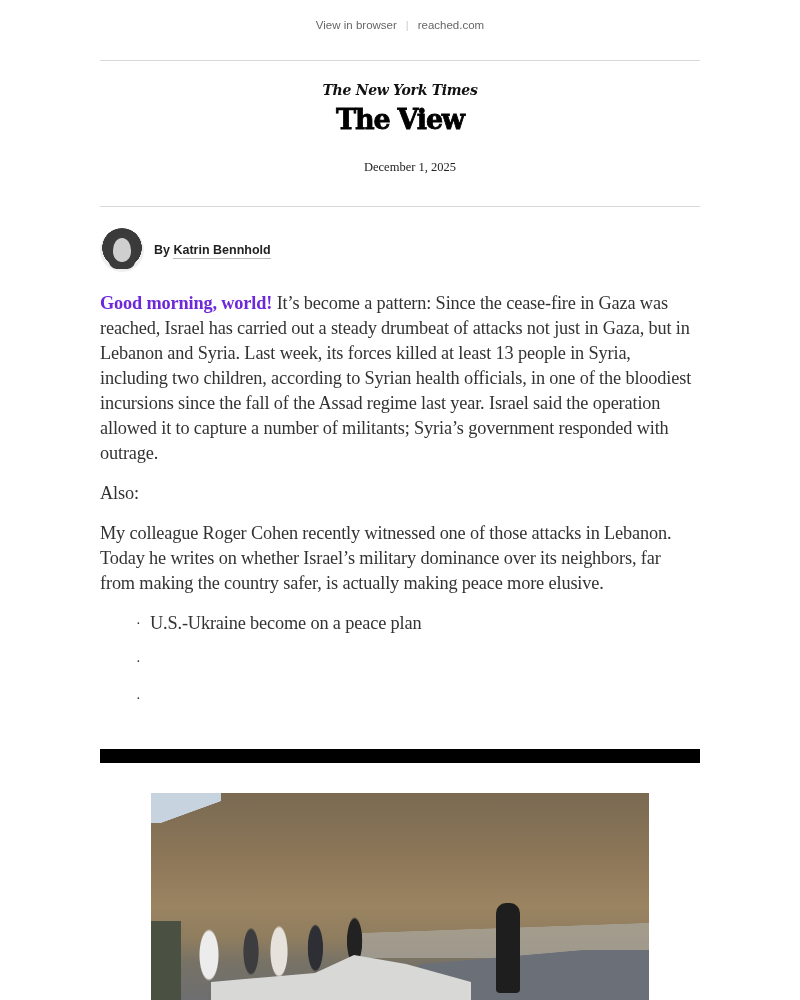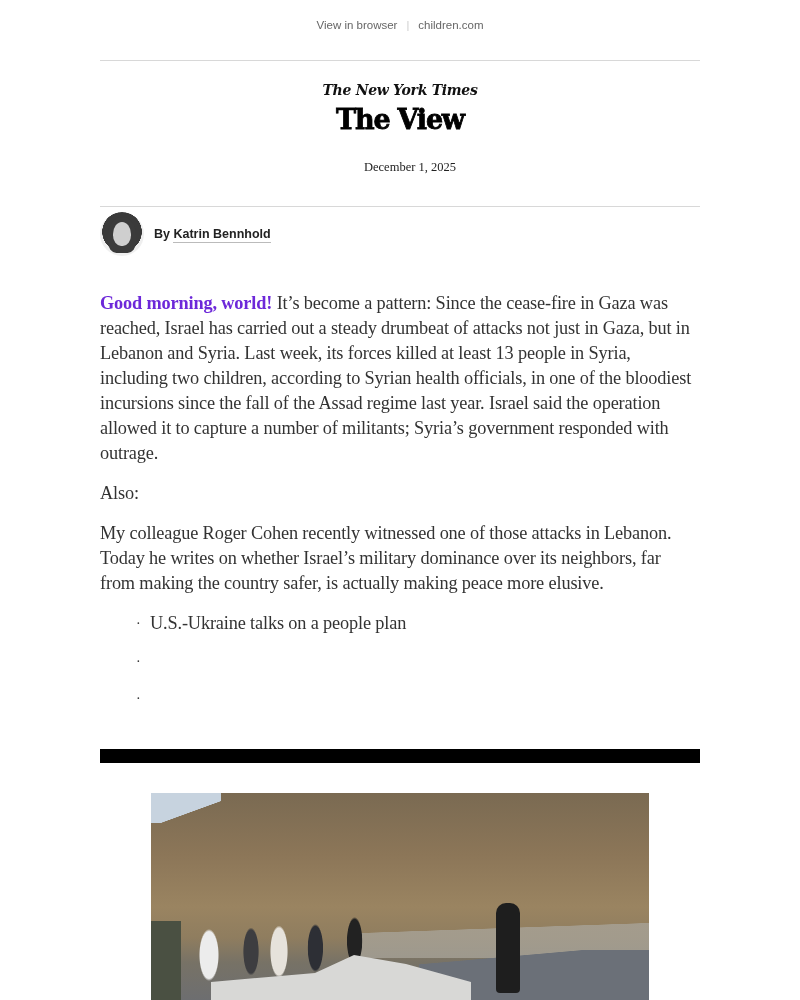--- a/index.html
+++ b/index.html
@@ -48,21 +48,21 @@
       line-height: 32px;
       -webkit-text-stroke: 0.8px #000;
     }
     .date {
       position: absolute; top: 160px; left: 0; width: 800px; text-align: center;
       font-family: "Liberation Serif", serif;
       font-size: 12.5px; color: #222222; padding-left: 20px;
     }
 
     .byline {
-      position: absolute; top: 212px; left: 100px; height: 44px;
+      position: absolute; top: 228px; left: 100px; height: 44px;
       display: flex; align-items: center;
     }
     .avatar {
       width: 44px; height: 44px; border-radius: 50%;
       background: radial-gradient(circle at 50% 45%, #d9d9d9 0 22%, #a5a5a5 23% 32%, #3a3a3a 33% 60%, #efefef 61%);
       overflow: hidden; position: relative;
     }
     .avatar .face {
       position: absolute; left: 13px; top: 10px; width: 18px; height: 24px;
       border-radius: 50% 50% 45% 45%;
@@ -151,21 +151,21 @@
     }
     .photo .jeep {
       position: absolute; left: 0; top: 128px; width: 30px; height: 79px;
       background: #4a5042;
     }
   </style>
 </head>
 <body>
 
 <div class="topbar">
-  <a href="#">View in browser</a><span class="sep">|</span><a href="#">children.com</a>
+  <a href="#">View in browser</a><span class="sep">|</span><a href="#">reached.com</a>
 </div>
 
 <div class="rule r1"></div>
 
 <div class="masthead">
   <div class="nyt-logo">The New York Times</div>
   <div class="section-title">The View</div>
 </div>
 <div class="date">December 1, 2025</div>
 
@@ -180,21 +180,21 @@
     <span>By</span>
     <a href="#">Katrin Bennhold</a>
   </div>
 </div>
 
 <div class="body-copy">
   <p><strong>Good morning, world!</strong><span> It’s become a pattern: Since the cease-fire in Gaza was reached, Israel has carried out a steady drumbeat of attacks not just in Gaza, but in Lebanon and Syria. Last week, its forces killed at least 13 people in Syria, including two children, according to Syrian health officials, in one of the bloodiest incursions since the fall of the Assad regime last year. Israel said the operation allowed it to capture a number of militants; Syria’s government responded with outrage.</span></p>
   <p>Also:</p>
   <p>My colleague Roger Cohen recently witnessed one of those attacks in Lebanon. Today he writes on whether Israel’s military dominance over its neighbors, far from making the country safer, is actually making peace more elusive.</p>
   <ul class="also-list">
-    <li><span class="bullet">·</span><span>U.S.-Ukraine talks on a people plan</span></li>
+    <li><span class="bullet">·</span><span>U.S.-Ukraine become on a peace plan</span></li>
     <li><span class="bullet">·</span></li>
     <li><span class="bullet">·</span></li>
   </ul>
 </div>
 
 <div class="black-bar"></div>
 
 <div class="photo" title="People gathered around a destroyed white car on a roadside below a dry grassy hillside">
   <div class="sky"></div>
   <div class="wall"></div>

